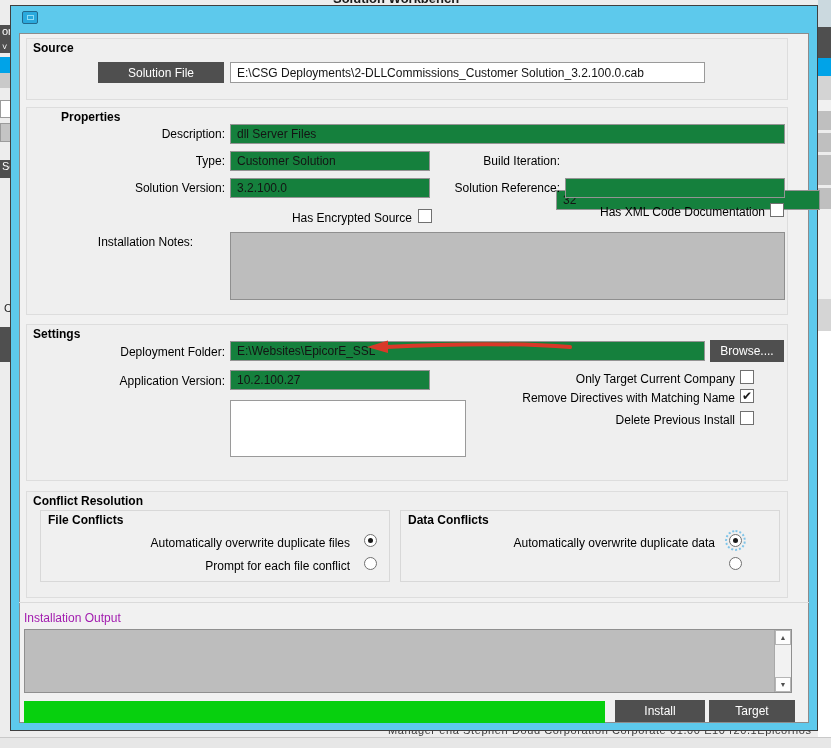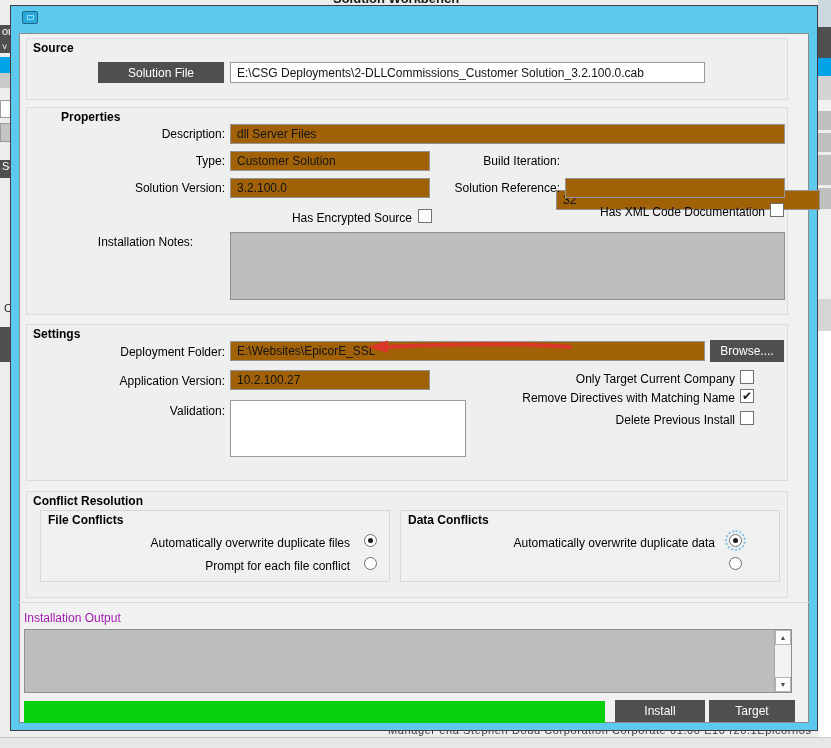--- a/index.html
+++ b/index.html
@@ -30,21 +30,21 @@
   .glyph-min { width:11px; height:3px; background:#111; }
   .glyph-max { width:10px; height:9px; border:2px solid #111; background:transparent; }
 
   
   .panel { background:#EFEFEF; border:1px solid #DDDDDD; z-index:7; }
   .subpanel { background:#F0F0F0; border:1px solid #D8D8D8; z-index:8; }
   .group-label { font-size:12px; font-weight:bold; color:#000; z-index:8; white-space:nowrap; }
 
   
   .flabel { font-size:12px; color:#000; text-align:right; z-index:8; white-space:nowrap; }
-  .gfield { background:#a16207; border:1px solid #949494; font-size:12px; color:#141414; display:flex; align-items:center; padding:0 6px; white-space:nowrap; overflow:hidden; z-index:8; }
+  .gfield { background:#15803d; border:1px solid #949494; font-size:12px; color:#141414; display:flex; align-items:center; padding:0 6px; white-space:nowrap; overflow:hidden; z-index:8; }
   .wfield { background:#FFFFFF; border:1px solid #9A9A9A; font-size:12px; color:#141414; display:flex; align-items:center; padding:0 6px; white-space:nowrap; overflow:hidden; z-index:8; }
   .warea { background:#FFFFFF; border:1px solid #9A9A9A; z-index:8; }
   .garea { background:#BDBDBD; border:1px solid #8F8F8F; z-index:8; }
   .darkbtn { background:#4F4F4F; color:#FFFFFF; font-size:12px; display:flex; align-items:center; justify-content:center; z-index:8; cursor:pointer; white-space:nowrap; }
 
   
   .checkbox { width:14px; height:14px; background:#FFFFFF; border:1px solid #707070; z-index:8; display:flex; align-items:center; justify-content:center; cursor:pointer; }
   .checkbox .mark { font-size:12px; line-height:12px; color:#1a1a1a; visibility:hidden; }
   .checkbox.on .mark { visibility:visible; }
   .radio { width:13px; height:13px; background:#FFFFFF; border:1px solid #707070; border-radius:50%; z-index:8; display:flex; align-items:center; justify-content:center; cursor:pointer; }
@@ -169,21 +169,20 @@
   <div class="abs flabel" style="left:480px;top:372px;width:255px;">Only Target Current Company</div>
   <div class="abs checkbox" style="left:740px;top:370px;">
       <span class="mark">✔</span>
     </div>
 
   <div class="abs flabel" style="left:480px;top:391px;width:255px;">Remove Directives with Matching Name</div>
   <div class="abs checkbox on" style="left:740px;top:389px;">
       <span class="mark">✔</span>
     </div>
 
-  <div class="abs flabel" style="left:30px;top:404px;width:195px;">Validation:</div>
   <div class="abs warea" style="left:230px;top:400px;width:236px;height:57px;"></div>
 
   <div class="abs flabel" style="left:480px;top:413px;width:255px;">Delete Previous Install</div>
   <div class="abs checkbox" style="left:740px;top:411px;">
       <span class="mark">✔</span>
     </div>
 
   <div class="abs panel" style="left:26px;top:491px;width:762px;height:107px;"></div>
   <div class="abs group-label" style="left:33px;top:494px;">Conflict Resolution</div>
 

